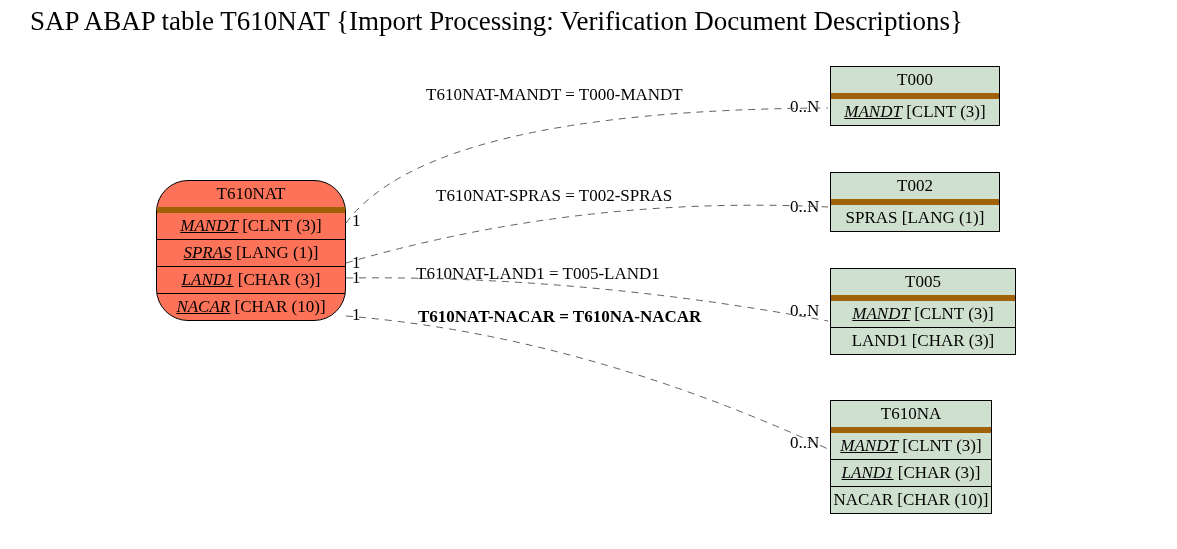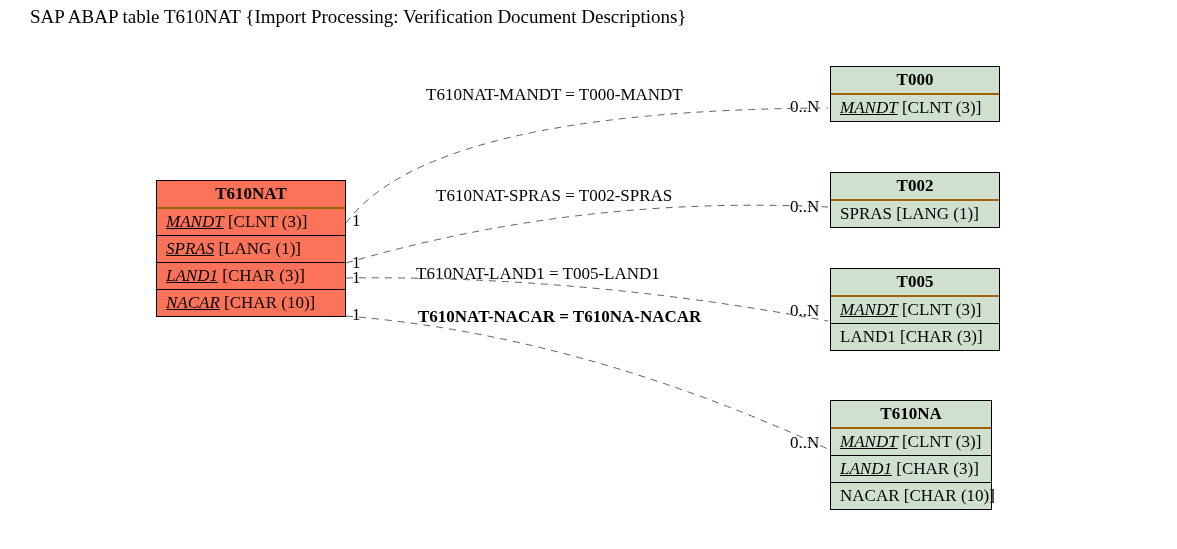--- a/index.html
+++ b/index.html
@@ -9,40 +9,41 @@
     background: #ffffff;
     width: 1177px;
     height: 549px;
     position: relative;
     overflow: hidden;
   }
   .title {
     position: absolute;
     top: 6px;
     left: 30px;
-    font-size: 19px;
+    font-size: 27px;
     color: #000;
   }
   .entity {
     position: absolute;
     border: 1px solid #000;
     font-size: 17px;
     box-sizing: border-box;
   }
   .entity .hdr {
-    font-weight: bold;
+    font-weight: normal;
     text-align: center;
     padding: 3px 10px;
-    border-bottom: 2px solid #a16207;
+    border-bottom: 6px solid #a16207;
     white-space: nowrap;
   }
   .entity .fld {
-    padding: 3px 9px;
+    padding: 3px 2px;
     border-bottom: 1px solid #000;
     white-space: nowrap;
+    text-align: center;
   }
   .entity .fld:last-child {
     border-bottom: none;
   }
   .key {
     font-style: italic;
     text-decoration: underline;
   }
   .main { background: #fc7359; }
   .ref  { background: #d0e0ce; }
@@ -59,39 +60,39 @@
     width: 1177px;
     height: 549px;
     pointer-events: none;
   }
 </style>
 </head>
 <body>
 
 <div class="title">SAP ABAP table T610NAT {Import Processing: Verification Document Descriptions}</div>
 
-<div class="entity main" style="left:156px; top:180px; width:190px;">
+<div class="entity main" style="left:156px; top:180px; width:190px;border-radius:32px;">
   <div class="hdr">T610NAT</div>
   <div class="fld"><span class="key">MANDT</span> <span>[CLNT (3)]</span></div>
   <div class="fld"><span class="key">SPRAS</span> <span>[LANG (1)]</span></div>
   <div class="fld"><span class="key">LAND1</span> <span>[CHAR (3)]</span></div>
   <div class="fld"><span class="key">NACAR</span> <span>[CHAR (10)]</span></div>
 </div>
 
 <div class="entity ref" style="left:830px; top:66px; width:170px;">
   <div class="hdr">T000</div>
   <div class="fld"><span class="key">MANDT</span> <span>[CLNT (3)]</span></div>
 </div>
 
 <div class="entity ref" style="left:830px; top:172px; width:170px;">
   <div class="hdr">T002</div>
   <div class="fld"><span>SPRAS</span> <span>[LANG (1)]</span></div>
 </div>
 
-<div class="entity ref" style="left:830px; top:268px; width:170px;">
+<div class="entity ref" style="left:830px; top:268px; width:186px;">
   <div class="hdr">T005</div>
   <div class="fld"><span class="key">MANDT</span> <span>[CLNT (3)]</span></div>
   <div class="fld"><span>LAND1</span> <span>[CHAR (3)]</span></div>
 </div>
 
 <div class="entity ref" style="left:830px; top:400px; width:162px;">
   <div class="hdr">T610NA</div>
   <div class="fld"><span class="key">MANDT</span> <span>[CLNT (3)]</span></div>
   <div class="fld"><span class="key">LAND1</span> <span>[CHAR (3)]</span></div>
   <div class="fld"><span>NACAR</span> <span>[CHAR (10)]</span></div>

